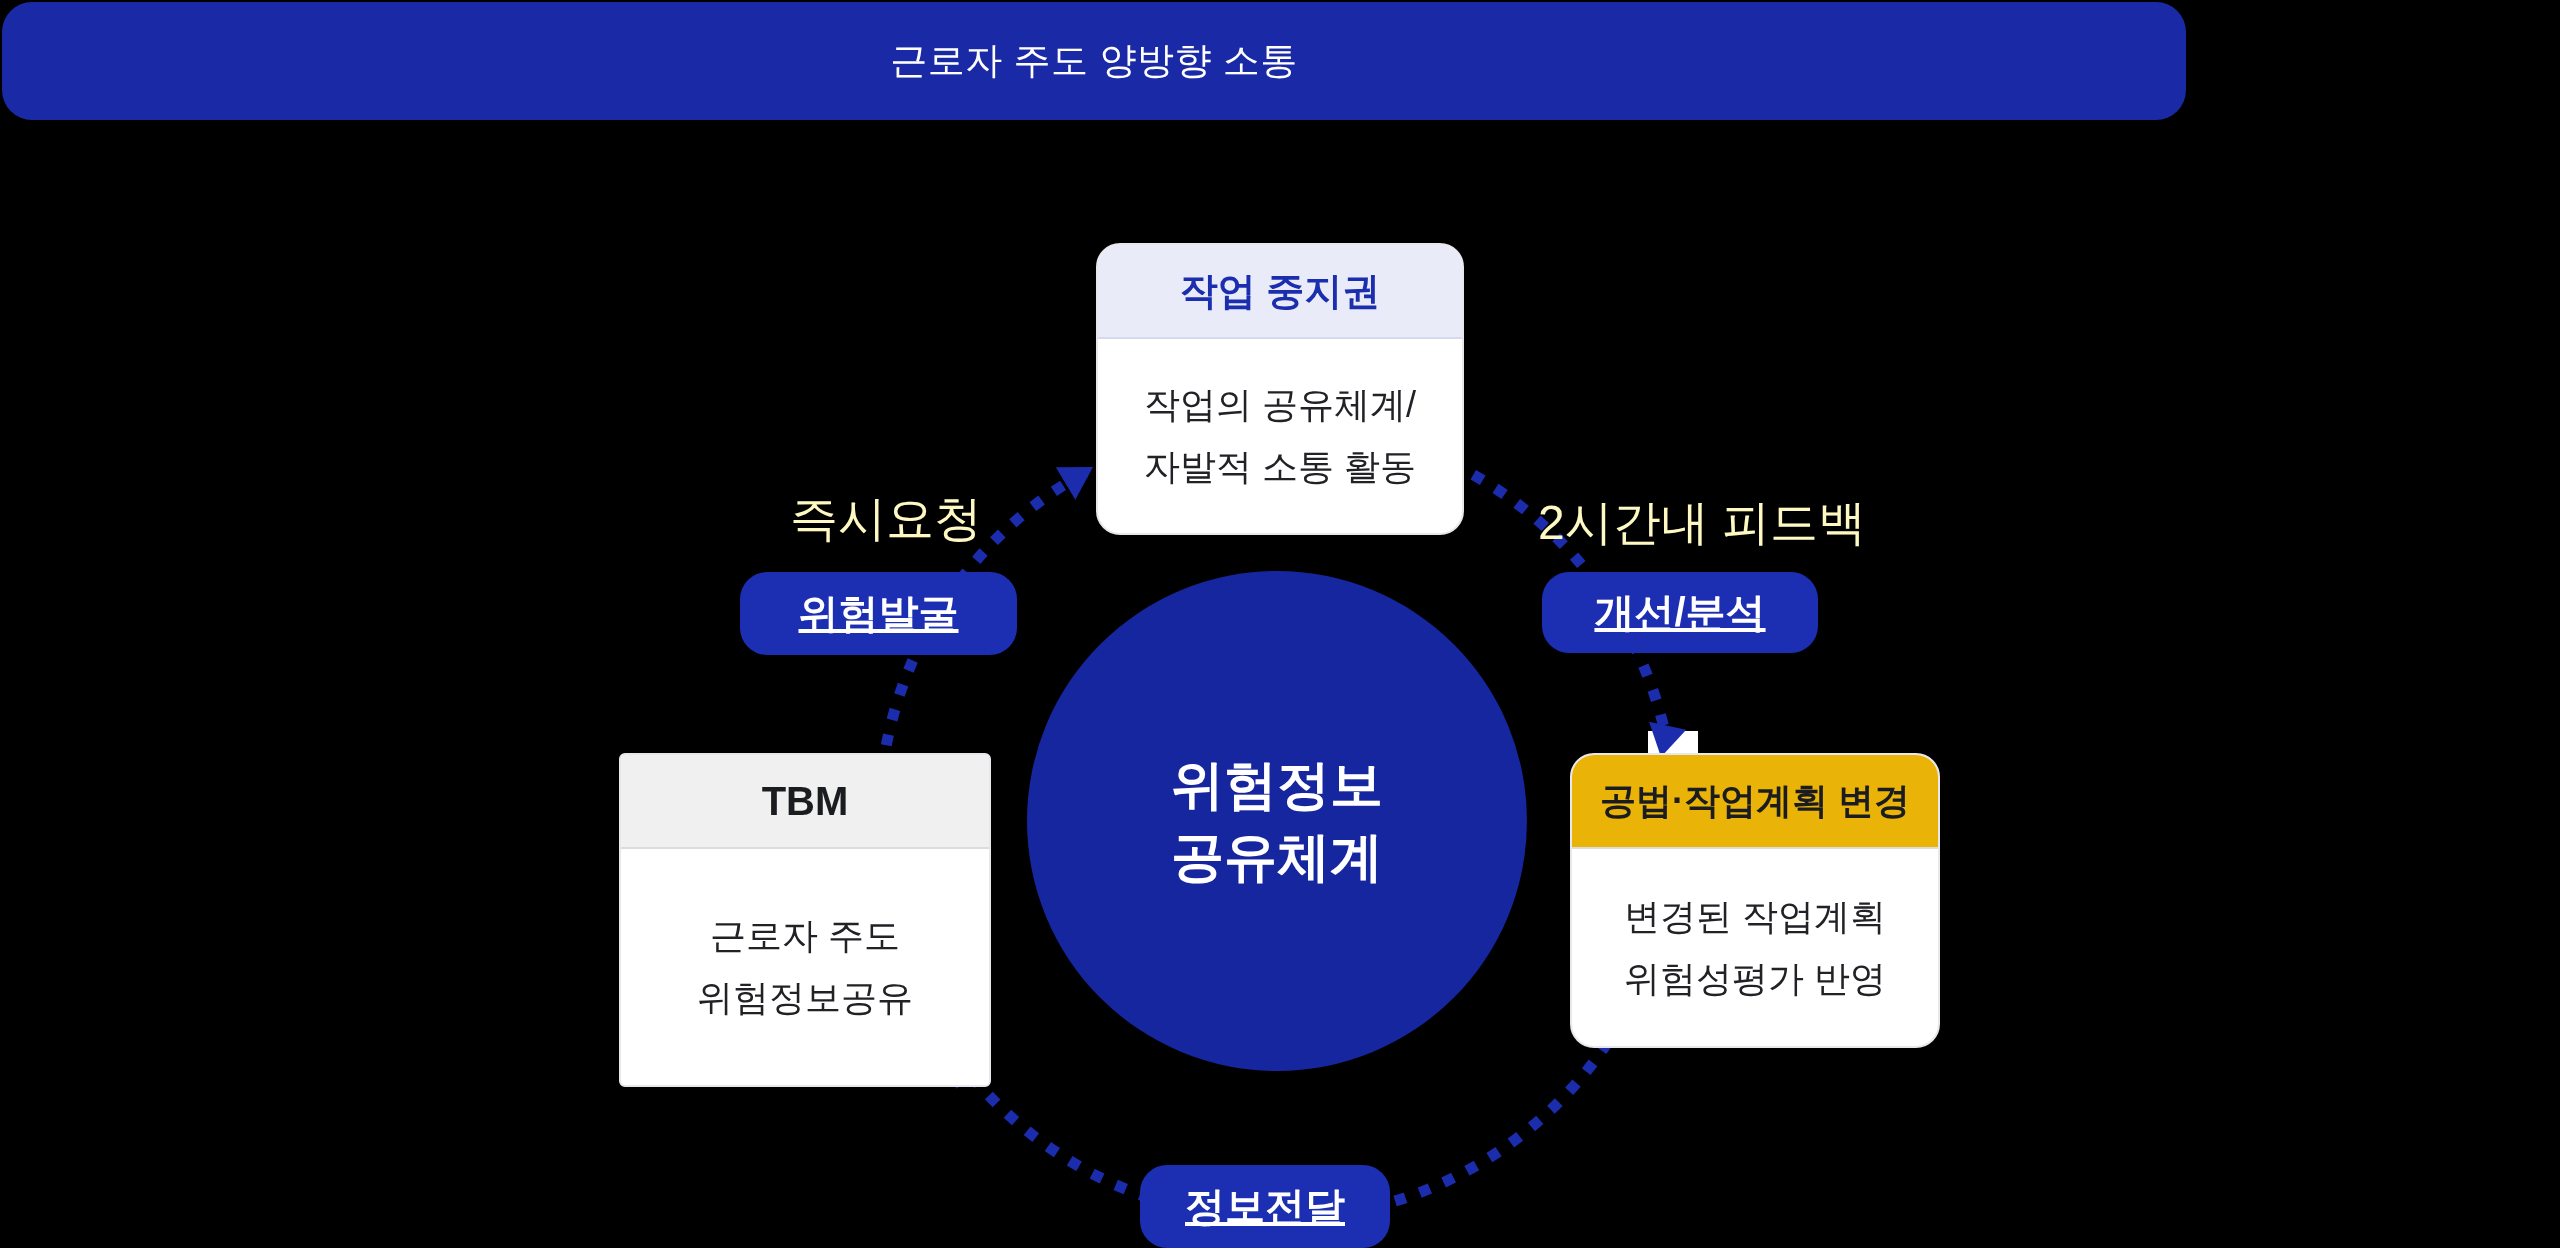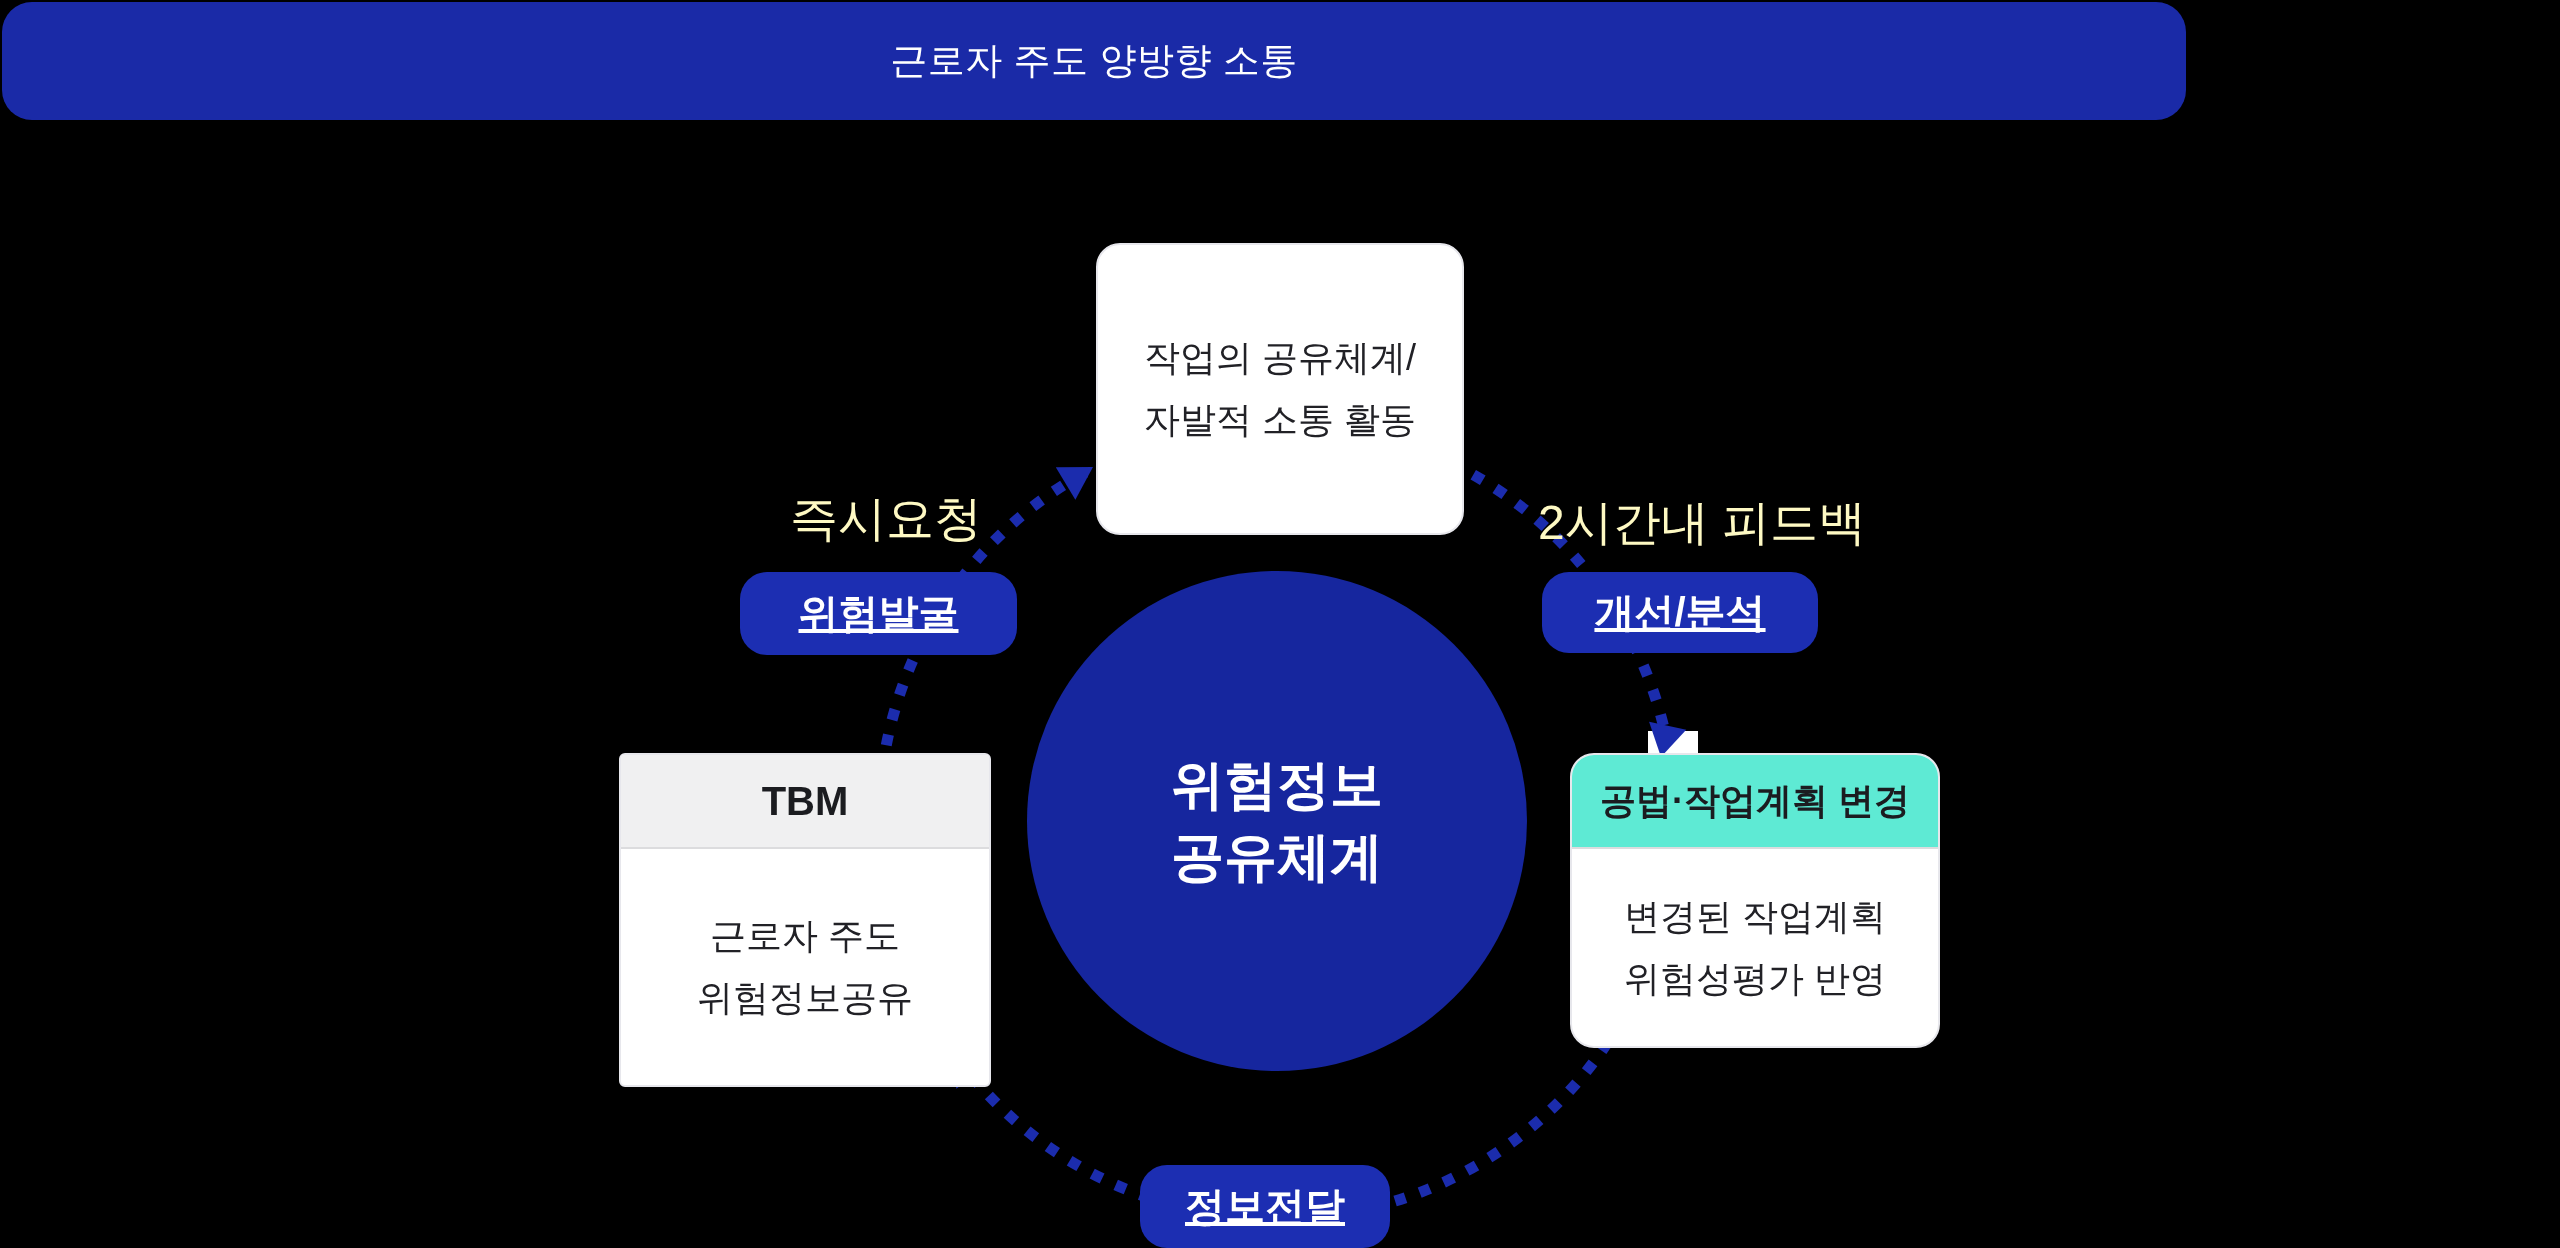--- a/index.html
+++ b/index.html
@@ -58,21 +58,21 @@
     background: #E9EBF8; border-bottom: 2px solid #D6DAEF;
     color: #1B2FAE; font-size: 38px;
   }
   .card-left { left: 619px; top: 753px; width: 372px; height: 334px; border-radius: 6px; }
   .card-left .card-header {
     background: #F0F0F1; border-bottom: 2px solid #DCDCDE;
     color: #1B1C20; font-size: 40px;
   }
   .card-right { left: 1570px; top: 753px; width: 370px; height: 295px; }
   .card-right .card-header {
-    background: #5eead4; border-bottom: 2px solid #DCDCDE;
+    background: #eab308; border-bottom: 2px solid #DCDCDE;
     color: #1B1C20; font-size: 36px;
   }
 
   
   .pill {
     background: #1C2EB2; border-radius: 27px;
     display: flex; align-items: center; justify-content: center;
     color: #FFFFFF; font-size: 40px; font-weight: 700; text-decoration: underline;
   }
   .pill-left   { left: 740px;  top: 572px;  width: 277px; height: 83px; }
@@ -101,20 +101,21 @@
 <div class="abs banner">
   <span class="banner-title">근로자 주도 양방향 소통</span>
 </div>
 
 <div class="abs center-circle">
   <span>위험정보</span>
   <span>공유체계</span>
 </div>
 
 <div class="abs card card-top">
+  <div class="card-header">작업 중지권</div>
   <div class="card-body">
     <span>작업의 공유체계/</span>
     <span>자발적 소통 활동</span>
   </div>
 </div>
 
 <div class="abs card card-left">
   <div class="card-header">TBM</div>
   <div class="card-body">
     <span>근로자 주도</span>

